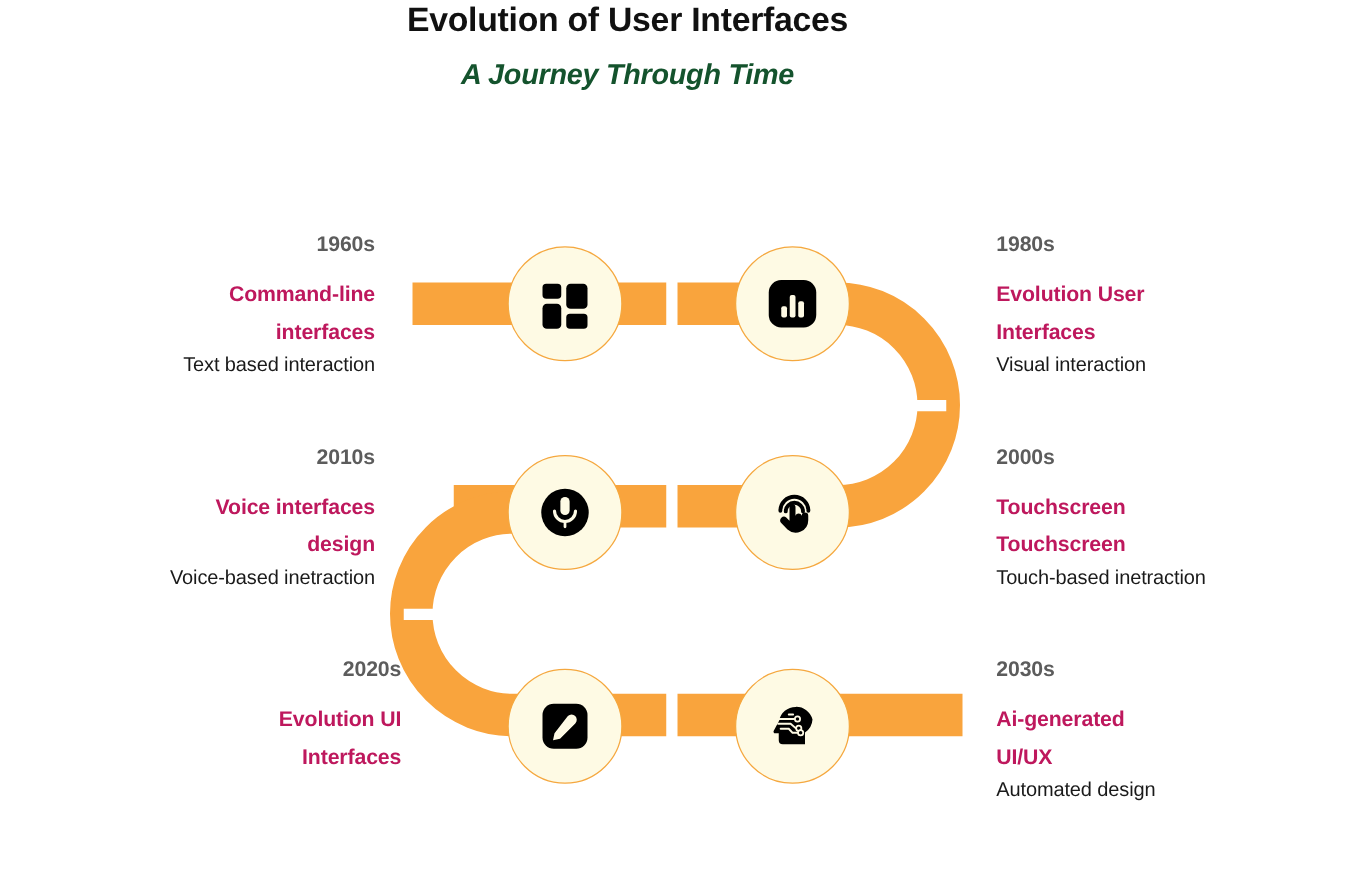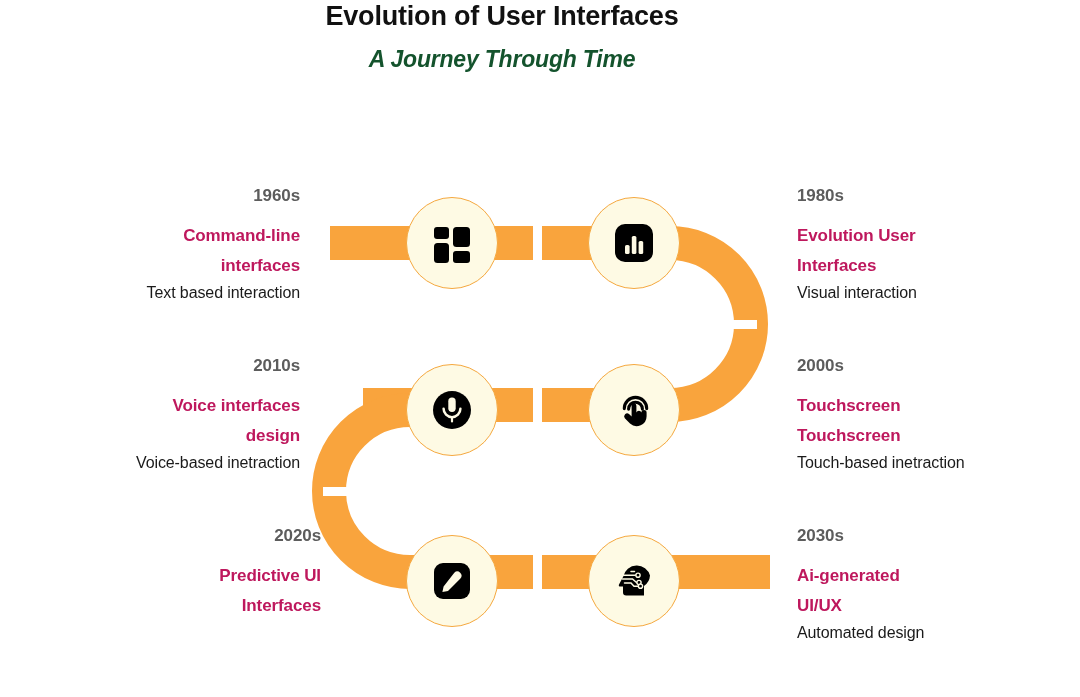--- a/index.html
+++ b/index.html
@@ -265,21 +265,21 @@
     <div class="entry-title">
       <span>Touchscreen</span><br>
       <span>Touchscreen</span>
     </div>
     <div class="entry-desc">Touch-based inetraction</div>
   </div>
 
   <div class="entry left" style="left:0px; top:526px;margin-left:21px;">
     <div class="decade">2020s</div>
     <div class="entry-title">
-      <span>Predictive UI</span><br>
+      <span>Evolution UI</span><br>
       <span>Interfaces</span>
     </div>
   </div>
 
   <div class="entry right" style="left:797px; top:526px;">
     <div class="decade">2030s</div>
     <div class="entry-title">
       <span>Ai-generated</span><br>
       <span>UI/UX</span>
     </div>

